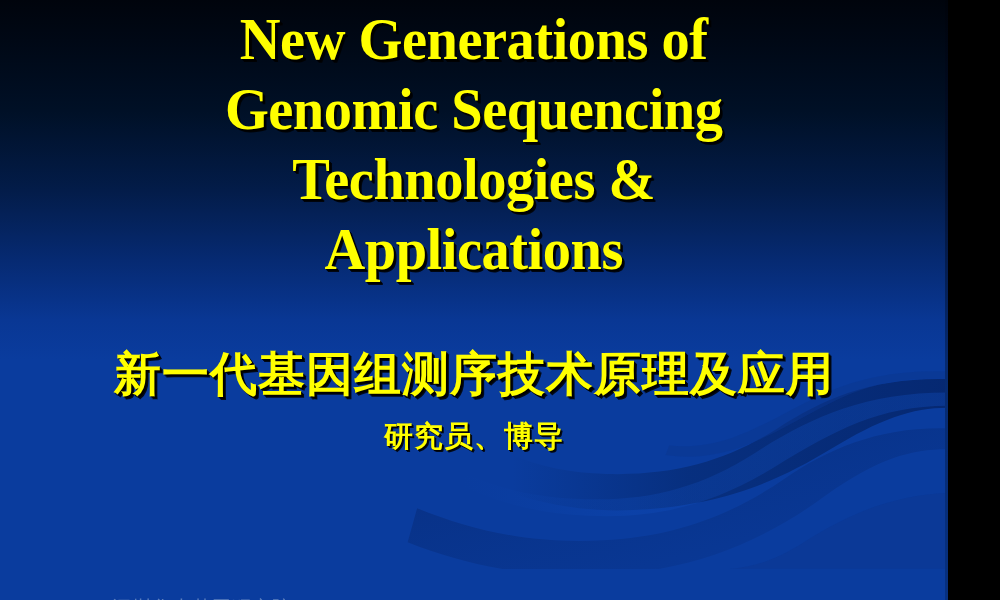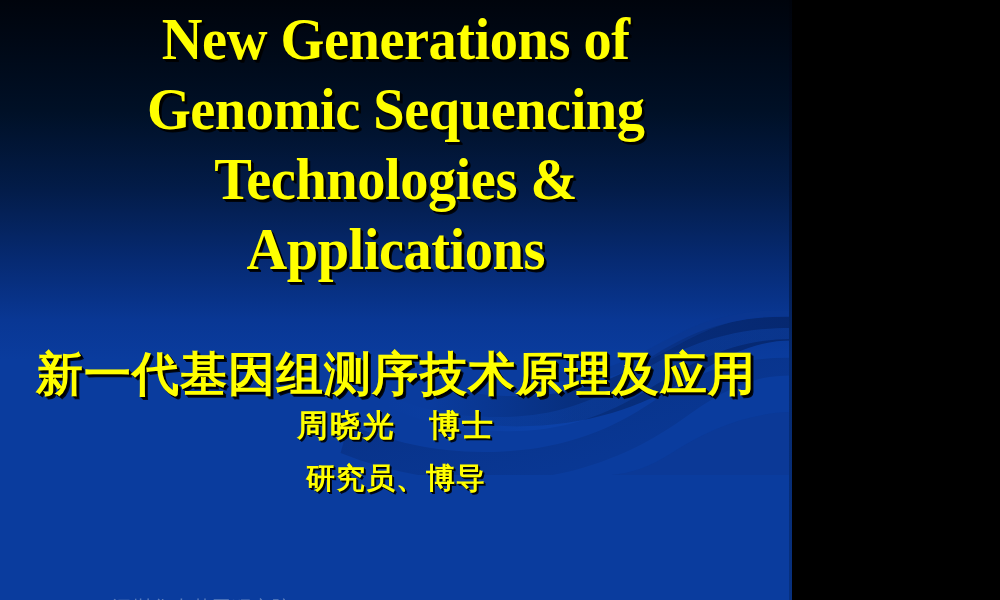--- a/index.html
+++ b/index.html
@@ -7,21 +7,21 @@
     margin: 0;
     padding: 0;
     background: #000000;
   }
   body {
     font-family: "Liberation Serif", serif;
   }
 
   #slide {
     position: relative;
-    width: 792px;
+    width: 948px;
     height: 600px;
     overflow: hidden;
     
     background:
       linear-gradient(to bottom,
         #00040c 0px,
         #000815 40px,
         #001026 110px,
         #031c49 190px,
         #062a72 260px,
@@ -189,21 +189,20 @@
   <div id="content">
 
     <div id="english-title">
       <div class="title-line">New Generations of</div>
       <div class="title-line">Genomic Sequencing</div>
       <div class="title-line">Technologies &amp;</div>
       <div class="title-line">Applications</div>
     </div>
 
     <div id="cn-headline">新一代基因组测序技术原理及应用</div>
-    <div id="cn-author">周晓光　博士</div>
     <div id="cn-role">研究员、博导</div>
 
   </div>
 
   <div id="cn-affiliation-clip">
     <span id="cn-affiliation">深圳华大基因研究院</span>
   </div>
 
 </div>
 

